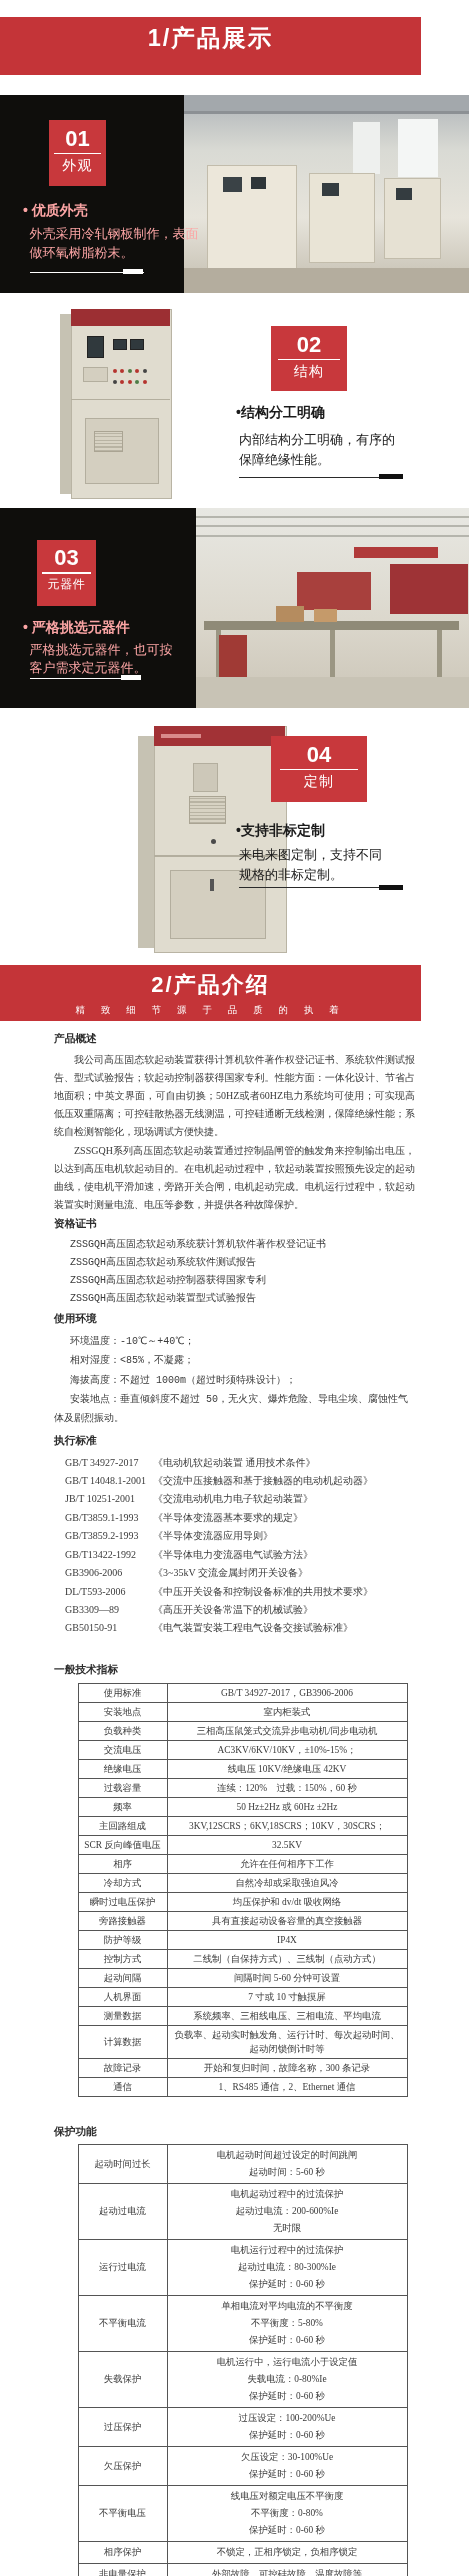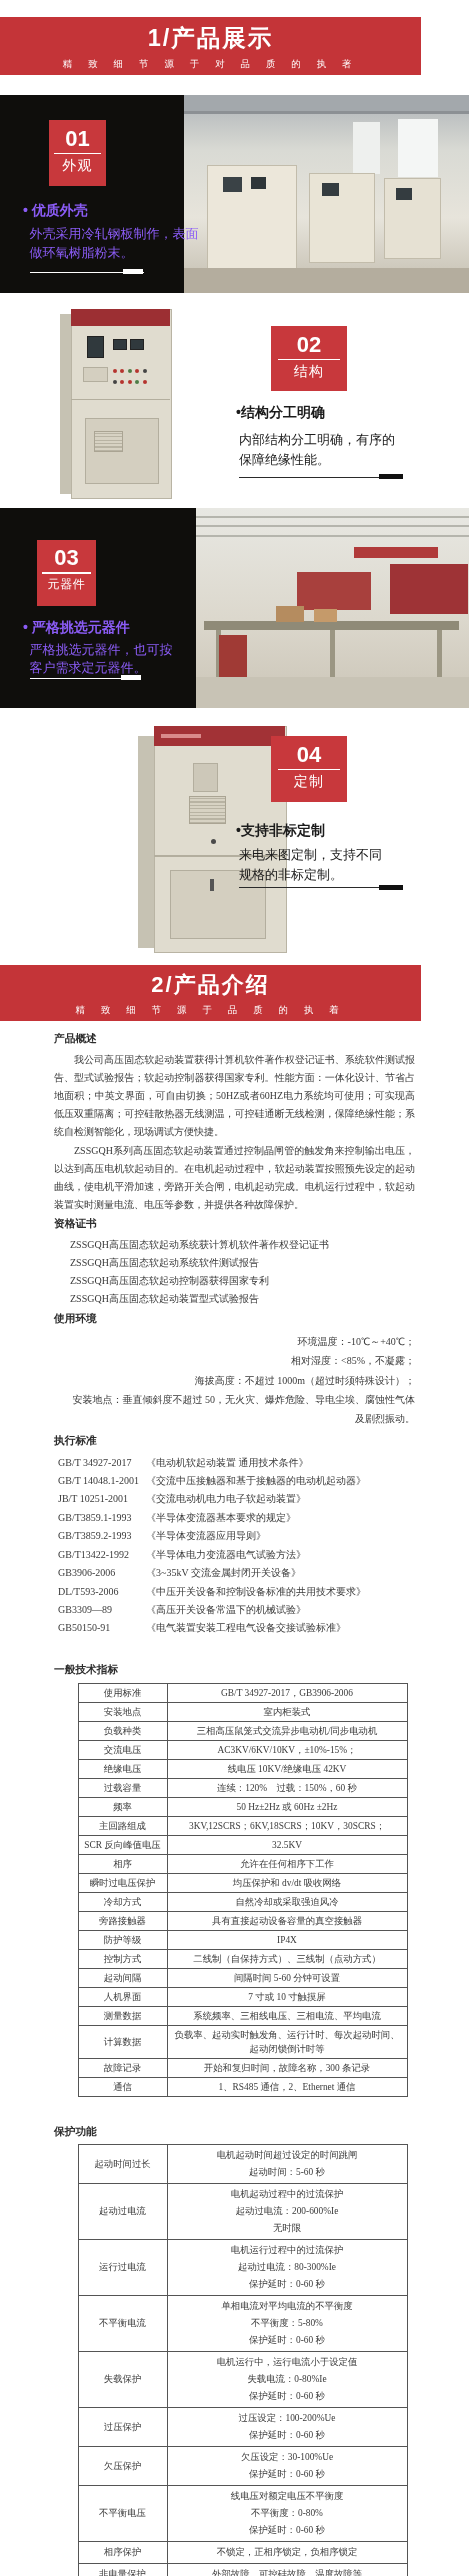--- a/index.html
+++ b/index.html
@@ -23,29 +23,29 @@
   .sec{position:absolute;left:0;width:469px;}
   #sec1{top:95px;height:198px;background:var(--panel-black);}
   #sec2{top:293px;height:215px;background:#fff;}
   #sec3{top:508px;height:200px;background:var(--panel-black);}
   #sec4{top:709px;height:257px;background:#fff;}
 
   .numbox{position:absolute;background:var(--box-red);color:#fff;text-align:center;}
   #box1{left:49px;top:25px;width:57px;height:66px;}
   #box2{left:271px;top:33px;width:76px;height:65px;}
   #box3{left:37px;top:31.5px;width:59px;height:66px;}
-  #box4{left:271px;top:27px;width:76px;height:66px;}
+  #box4{left:271px;top:27px;width:96px;height:66px;}
   .numbox .num{font-size:22px;font-weight:bold;line-height:27px;margin-top:4.7px;}
   .numbox .ndiv{width:82%;height:1.3px;background:#fff;margin:1.3px auto 2.7px;}
   .numbox .label{font-size:14px;letter-spacing:1.3px;}
   #box3 .label{font-size:12px;letter-spacing:0.7px;}
 
   .f-title{position:absolute;font-size:14px;font-weight:bold;white-space:nowrap;}
   .f-line{position:absolute;font-size:13px;white-space:nowrap;}
-  .light{color:#8b5cf6;}
+  .light{color:#fca5a5;}
   .dark{color:#1b1b1b;}
   .uline{position:absolute;}
   .udash{position:absolute;}
 
   
   #f1-t{left:23px;top:107px;}
   #f1-l1{left:29.5px;top:130px;}
   #f1-l2{left:29.5px;top:149px;}
   #f1-line{left:29.5px;top:177px;width:114px;height:1.3px;background:#fff;}
   #f1-dash{left:123px;top:174px;width:20px;height:5.4px;background:#fff;}
@@ -93,40 +93,39 @@
 
   
   .doc{position:absolute;top:1021px;left:0;width:469px;box-sizing:border-box;
        padding:10.7px 54px 0;color:#3a3a3a;font-family:"Liberation Serif",serif;}
   .doc-h{font-family:"Liberation Sans",sans-serif;font-size:10.7px;font-weight:bold;
          color:#2d2d2d;margin:0 0 5.4px;}
   .mt4{margin-top:2.7px;} .mt6{margin-top:4px;} .mt8{margin-top:5.4px;}
   .mt38{margin-top:25.5px;} .mt42{margin-top:28px;}
   .para{font-size:10px;line-height:18px;text-align:justify;text-indent:2em;margin:0;}
   #para2{margin-top:1.3px;}
-  .plist{margin:4px 0 0;}
+  .plist{margin:4px 0 0;font-family:Liberation Mono, monospace;}
   .plist p{font-size:10px;line-height:18px;text-indent:16px;margin:0;}
-  #env-list p{line-height:19.4px;text-align:right;}
-  #std-list{margin:4px 4px 0;}
+  #env-list p{line-height:19.4px;}
+  #std-list{margin:4px 11px 0;}
   .std-row{display:flex;font-size:10px;line-height:18.4px;}
   .std-row .code{width:88px;flex:none;}
   table{border-collapse:collapse;margin:4px 0 0 23.5px;width:330px;}
   td{border:0.7px solid #555;padding:2px 4px;font-size:9.4px;line-height:14px;
      text-align:center;vertical-align:middle;color:#3a3a3a;}
   td.k{width:80px;}
   #protect-table td{line-height:17px;}
 </style>
 </head>
 <body>
 
 <div class="page">
 
   <div class="banner" id="banner1">
     <div class="b-title">1/产品展示</div>
-    <div class="b-sub">精 致 细 节   源 于 对 品 质 的 执 著</div>
   </div>
 
   <div class="sec" id="sec1">
     <div class="photo" id="photo1">
       <div class="ph" style="left:0;top:0;width:286px;height:16px;background:#a3a8ac;"></div>
       <div class="ph" style="left:0;top:16px;width:286px;height:2.7px;background:#8c9094;"></div>
       <div class="ph" style="left:214px;top:24px;width:40px;height:58px;background:#f4f6f5;"></div>
       <div class="ph" style="left:169px;top:27px;width:27px;height:52px;background:#eef0ee;"></div>
       <div class="ph" style="left:23px;top:70px;width:88px;height:102px;background:#ece7da;border:0.7px solid #c2bcab;"></div>
       <div class="ph" style="left:39px;top:82px;width:19px;height:14.7px;background:#3a4246;"></div>
@@ -369,29 +368,29 @@
               <div>32.5KV</div>
             </td>
           </tr>
           <tr>
             <td class="k">相序</td>
             <td>
               <div>允许在任何相序下工作</div>
             </td>
           </tr>
           <tr>
+            <td class="k">冷却方式</td>
+            <td>
+              <div>自然冷却或采取强迫风冷</div>
+            </td>
+          </tr>
+          <tr>
             <td class="k">瞬时过电压保护</td>
             <td>
               <div>均压保护和 dv/dt 吸收网络</div>
-            </td>
-          </tr>
-          <tr>
-            <td class="k">冷却方式</td>
-            <td>
-              <div>自然冷却或采取强迫风冷</div>
             </td>
           </tr>
           <tr>
             <td class="k">旁路接触器</td>
             <td>
               <div>具有直接起动设备容量的真空接触器</div>
             </td>
           </tr>
           <tr>
             <td class="k">防护等级</td>

